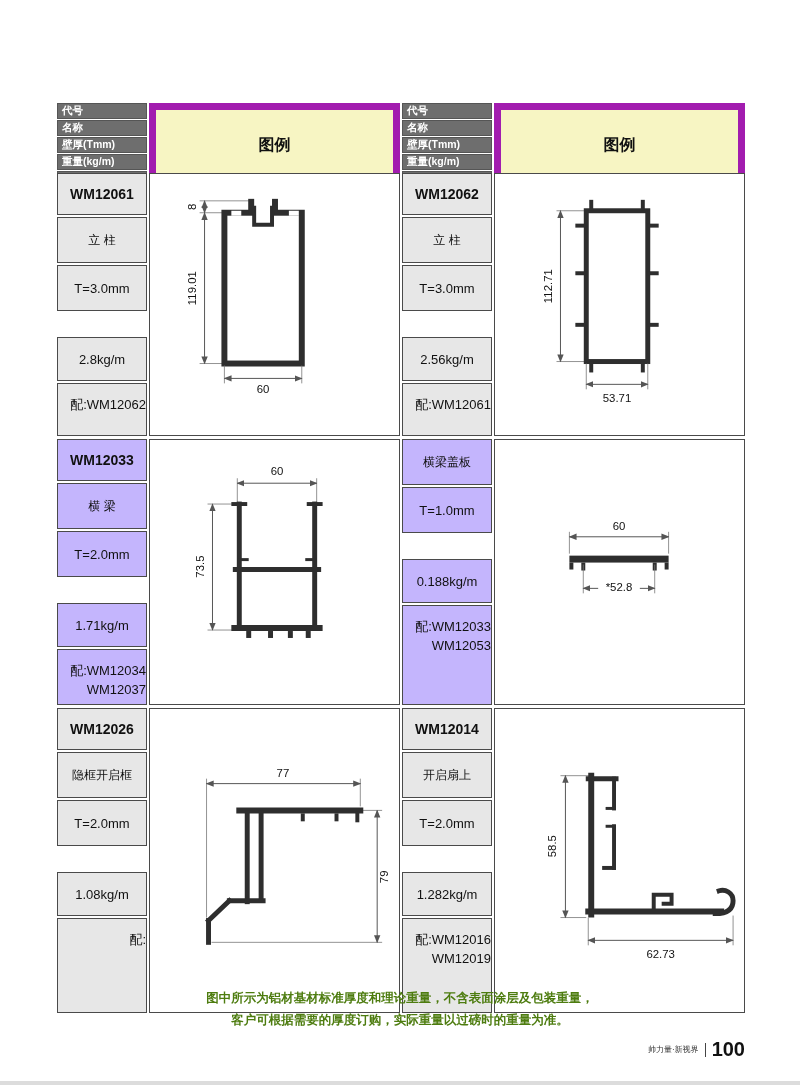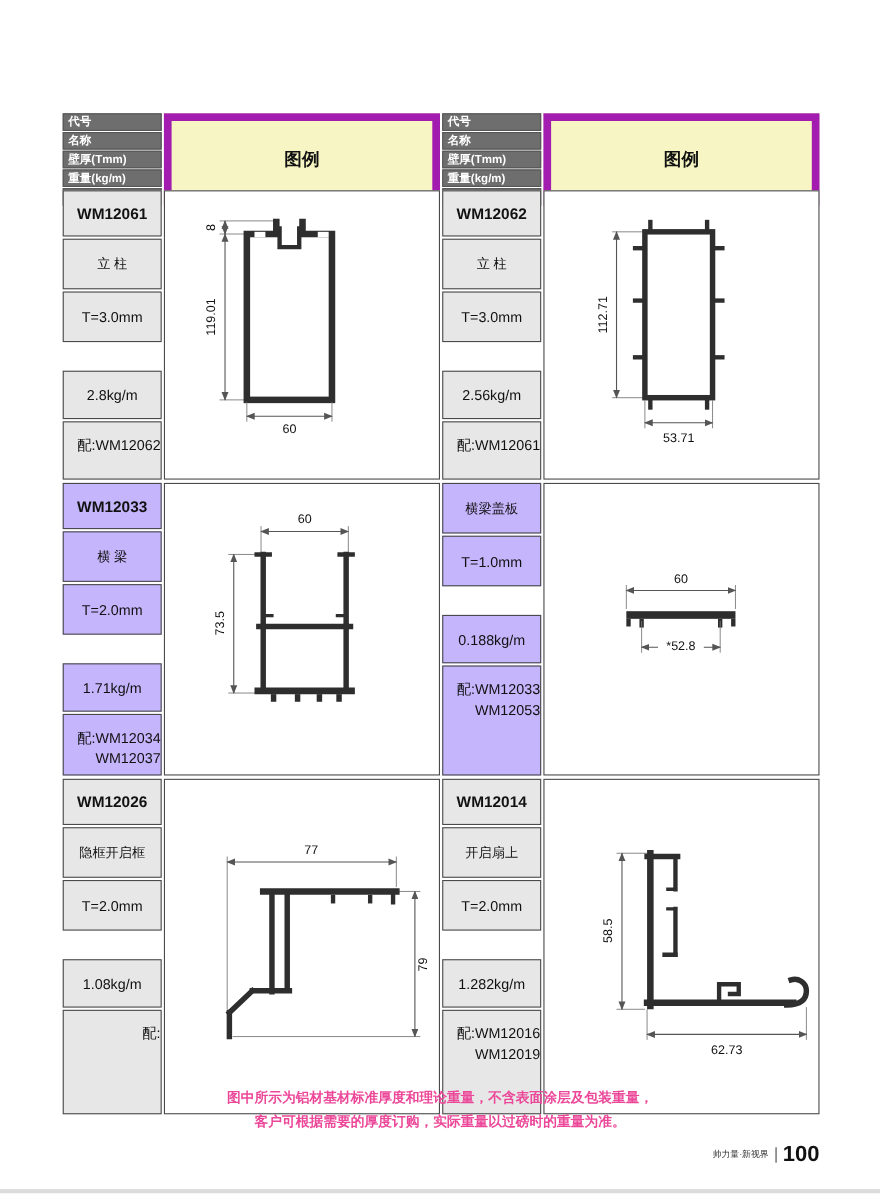--- a/index.html
+++ b/index.html
@@ -38,21 +38,21 @@
   
   svg text { font-family:"Liberation Sans","DejaVu Sans",sans-serif; font-size:11.5px; fill:#111; }
   .dim { stroke:#555; stroke-width:1; marker-start:url(#arr); marker-end:url(#arr); }
   .ext { stroke:#777; stroke-width:0.8; }
   .prof { stroke:#2e2e2e; fill:none; stroke-linecap:square; }
   .pfill { fill:#2e2e2e; stroke:none; }
   .wfill { fill:#ffffff; stroke:none; }
 
   
   .note { position:absolute; top:988px; left:0; width:100%; text-align:center;
-          font-size:12.5px; font-weight:600; color:#ec4899; line-height:1.75;font-family:Liberation Serif, serif; }
+          font-size:12.5px; font-weight:600; color:#4d7c0f; line-height:1.75;font-family:Liberation Serif, serif; }
   .pagefoot { position:absolute; top:1038px; right:55px; display:flex; align-items:center; gap:6px;margin-left:46px; }
   .brand { font-size:8px; color:#333; }
   .footdiv { width:1px; height:14px; background:#444; }
   .pnum { font-size:20px; font-weight:bold; color:#111; }
   .bottom-strip { position:absolute; bottom:0; left:0; width:100%; height:4px; background:#dcdcdc; }
 </style>
 </head>
 <body>
 
 <svg width="0" height="0" style="position:absolute">

